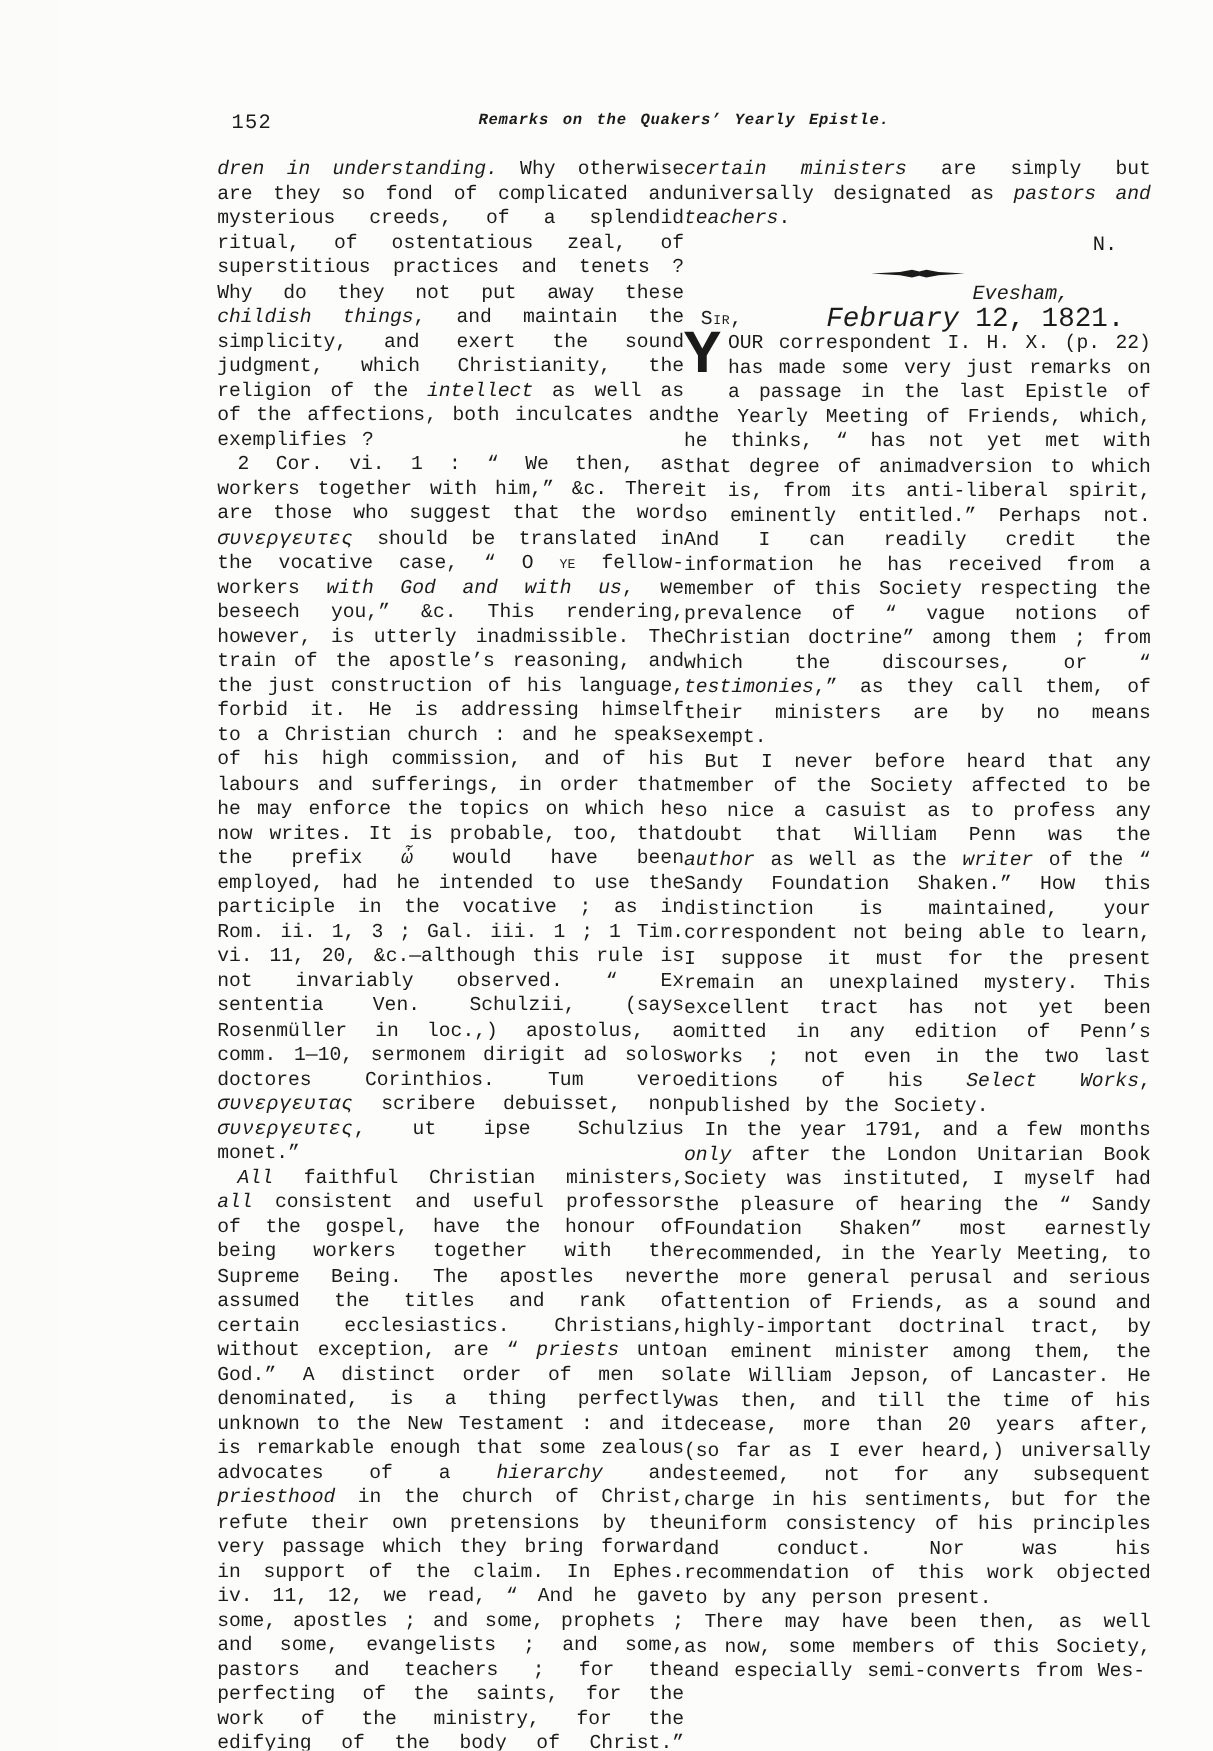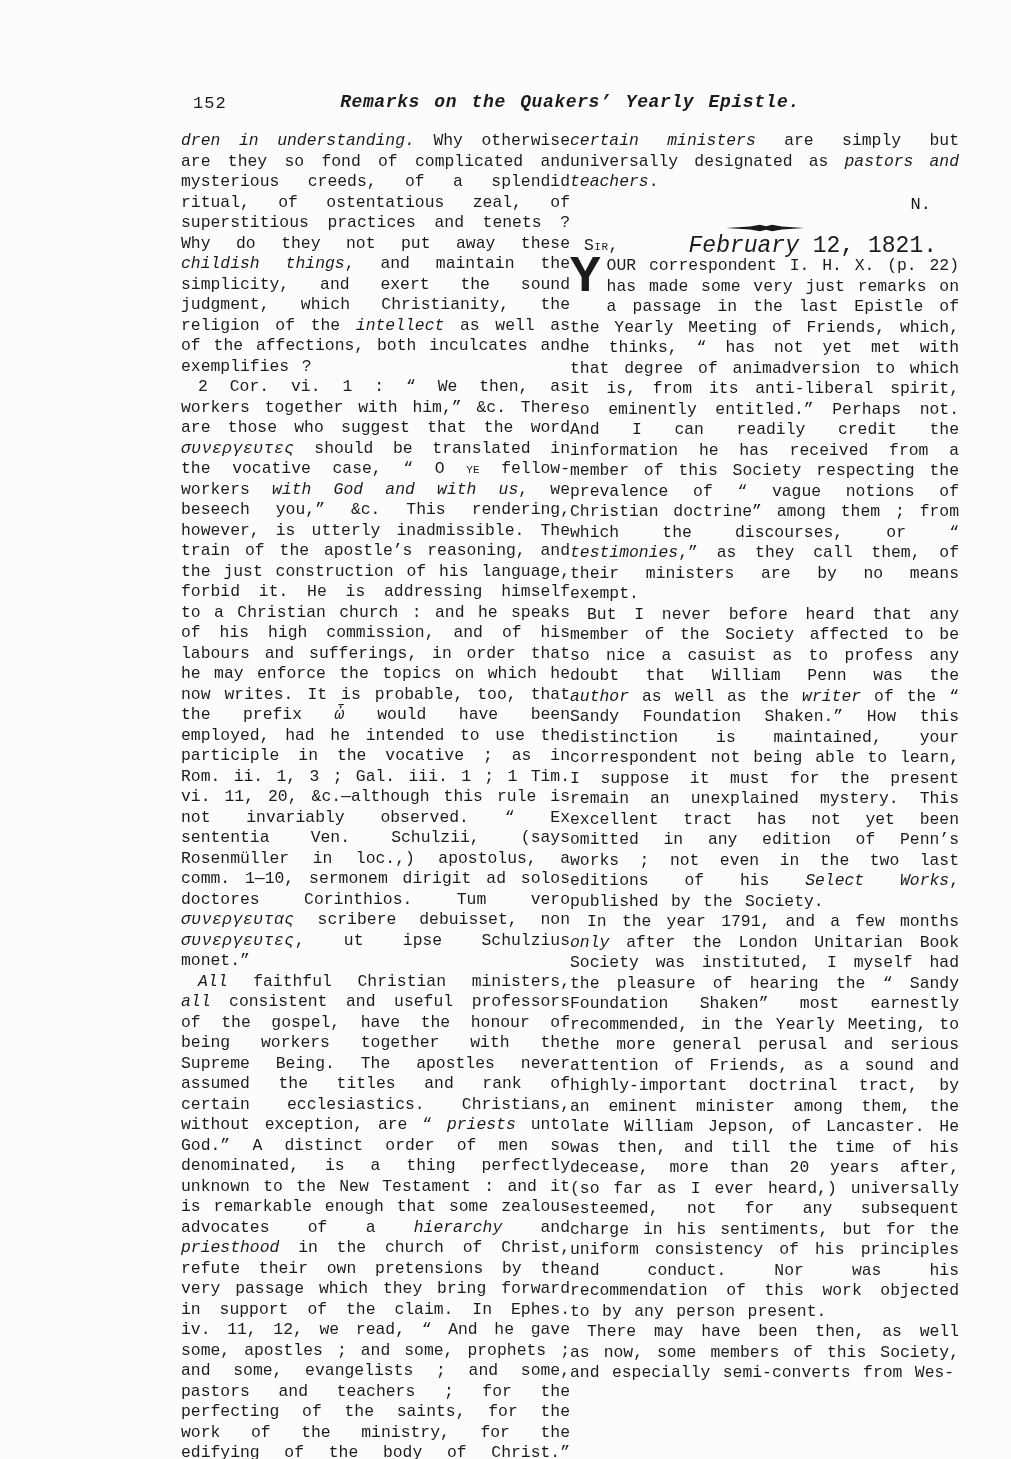--- a/index.html
+++ b/index.html
@@ -15,21 +15,21 @@
   }
   .header {
     position:absolute; left:133px; top:92px; width:778px; height:30px;
   }
   .page-number {
     position:absolute; left:12px; top:2px;
     font-size:17px; letter-spacing:1px;
   }
   .running-title {
     text-align:center;
-    font-size:18px; font-style:italic; font-weight:bold;
+    font-size:13px; font-style:italic; font-weight:bold;
     letter-spacing:0.6px;
     word-spacing:3px;
   }
   .columns {
     position:absolute; left:133px; top:131px; width:778px;
     display:flex; 
   }
   .col { flex:1; }
   .col p {
     margin:0;
@@ -90,20 +90,21 @@
     <div class="col">
       <p><span class="it">certain ministers</span><span> are simply but universally designated as </span><span class="it">pastors and teachers</span><span>.</span></p>
       <div class="signature-line">N.</div>
 
       <div class="divider-line">
         <svg width="78" height="8" viewBox="0 0 78 8" aria-hidden="true">
           <polygon points="0,4 24,2.6 34,0.7 40,2.2 46,0.7 56,2.6 78,4 56,5.4 46,7.3 40,5.8 34,7.3 24,5.4" fill="#1b1b1b"></polygon>
         </svg>
       </div>
 
+      <div class="letter-place">Evesham,</div>
       <div class="letter-head">
         <span class="letter-salutation">Sir,</span>
         <span class="letter-date"><span class="it">February</span><span> 12, 1821.</span></span>
       </div>
 
       <p><span class="dropcap">Y</span><span><span>OUR correspondent I. H. X. (p. 22) has made some very just remarks on a passage in the last Epistle of the Yearly Meeting of Friends, which, he thinks, “ has not yet met with that degree of animadversion to which it is, from its anti-liberal spirit, so eminently entitled.” Perhaps not. And I can readily credit the information he has received from a member of this Society respecting the prevalence of “ vague notions of Christian doctrine” among them&nbsp;; from which the discourses, or “ </span><span class="it">testimonies</span><span>,” as they call them, of their ministers are by no means exempt.</span></span></p>
       <p class="indent"><span>But I never before heard that any member of the Society affected to be so nice a casuist as to profess any doubt that William Penn was the </span><span class="it">author</span><span> as well as the </span><span class="it">writer</span><span> of the “ Sandy Foundation Shaken.” How this distinction is maintained, your correspondent not being able to learn, I suppose it must for the present remain an unexplained mystery. This excellent tract has not yet been omitted in any edition of Penn’s works&nbsp;; not even in the two last editions of his </span><span class="it">Select Works</span><span>, published by the Society.</span></p>
       <p class="indent"><span>In the year 1791, and a few months </span><span class="it">only</span><span> after the London Unitarian Book Society was instituted, I myself had the pleasure of hearing the “ Sandy Foundation Shaken” most earnestly recommended, in the Yearly Meeting, to the more general perusal and serious attention of Friends, as a sound and highly-important doctrinal tract, by an eminent minister among them, the late William Jepson, of Lancaster. He was then, and till the time of his decease, more than 20 years after, (so far as I ever heard,) universally esteemed, not for any subsequent charge in his sentiments, but for the uniform consistency of his principles and conduct. Nor was his recommendation of this work objected to by any person present.</span></p>
       <p class="indent"><span>There may have been then, as well as now, some members of this Society, and especially semi-converts from Wes-</span></p>
     </div>

